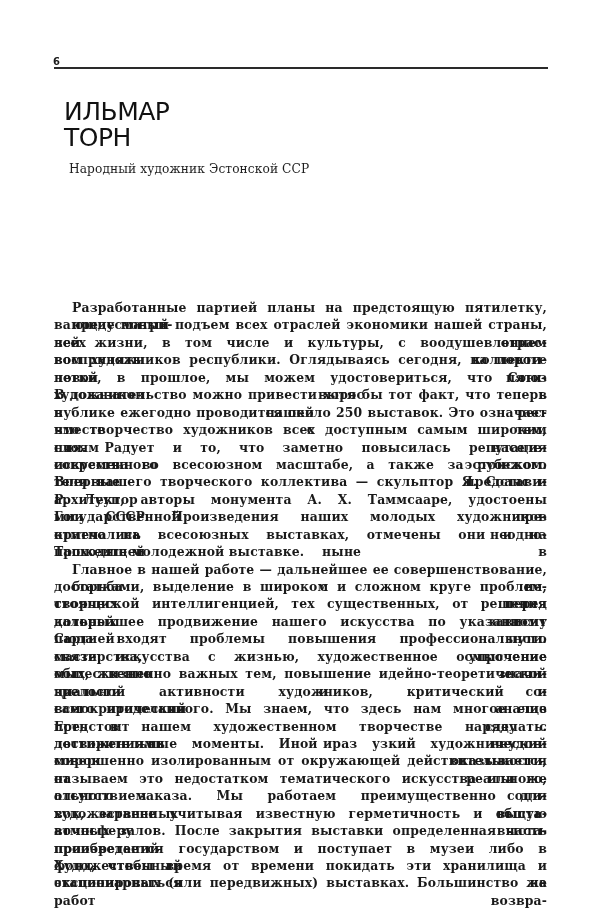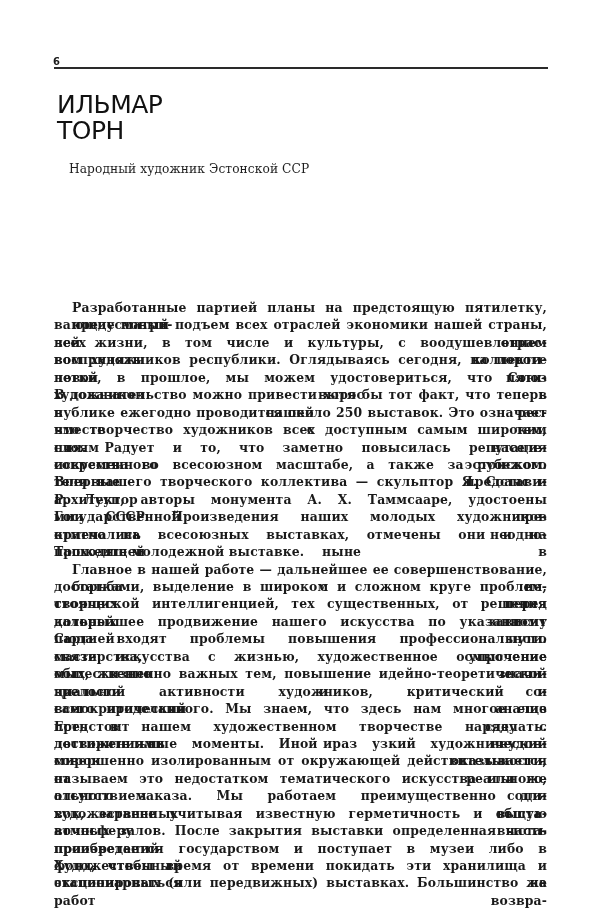--- a/index.html
+++ b/index.html
@@ -29,21 +29,21 @@
       left: 54px;
       top: 67px;
       width: 494px;
       height: 1.5px;
       background: #2a2a2a;
     }
     .author-name {
       position: absolute;
       left: 53px;
       top: 88px;
-      margin: 4px;
+      margin: 11px;
       font-family: "DejaVu Sans", sans-serif;
       font-weight: normal;
       font-size: 25px;
       line-height: 25.5px;
       letter-spacing: -0.5px;
       color: #111111;
     }
     .author-name span {
       display: block;
     }

